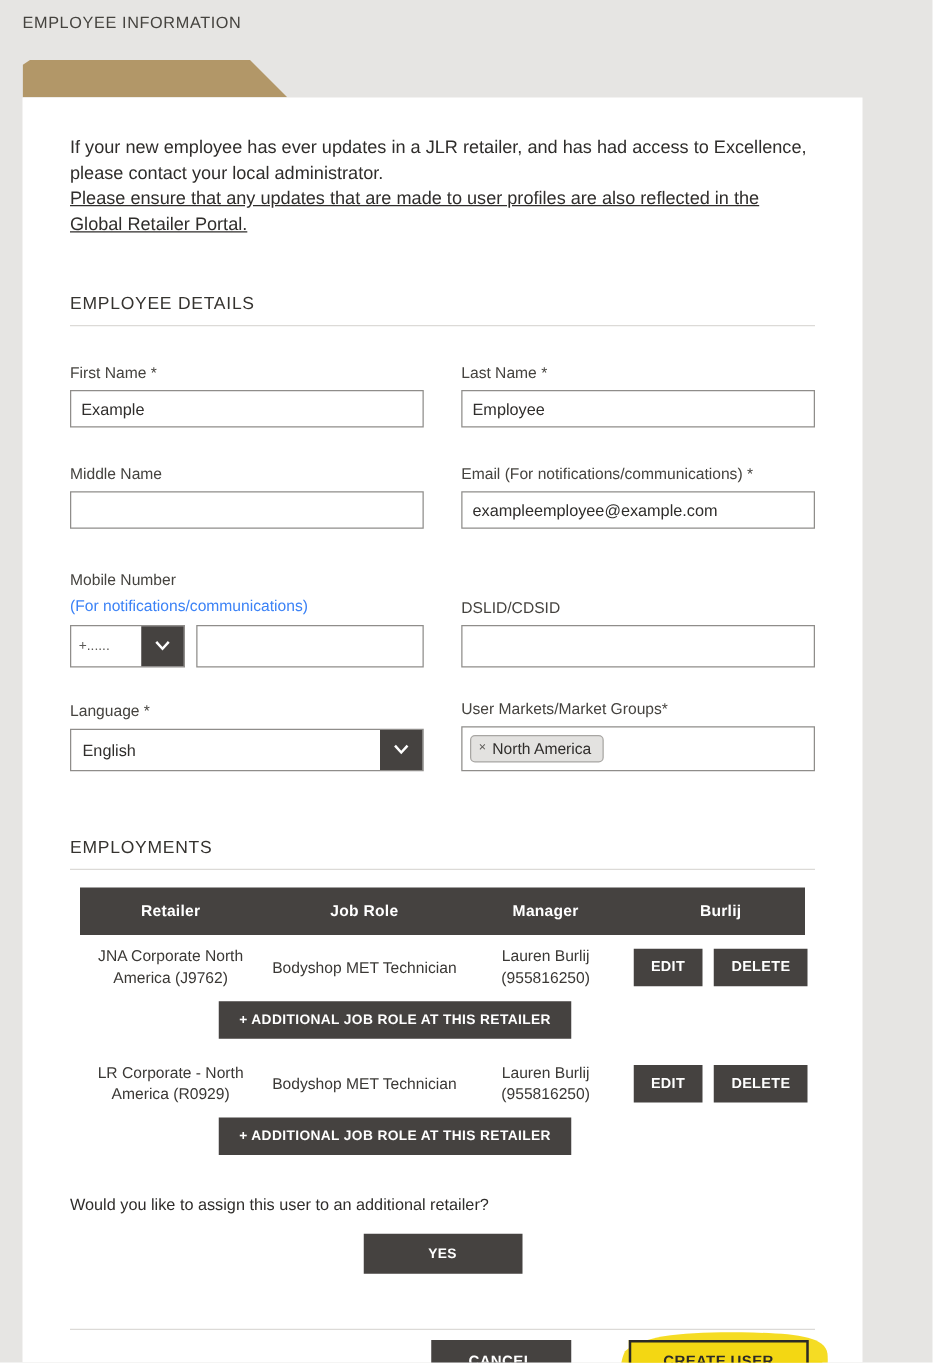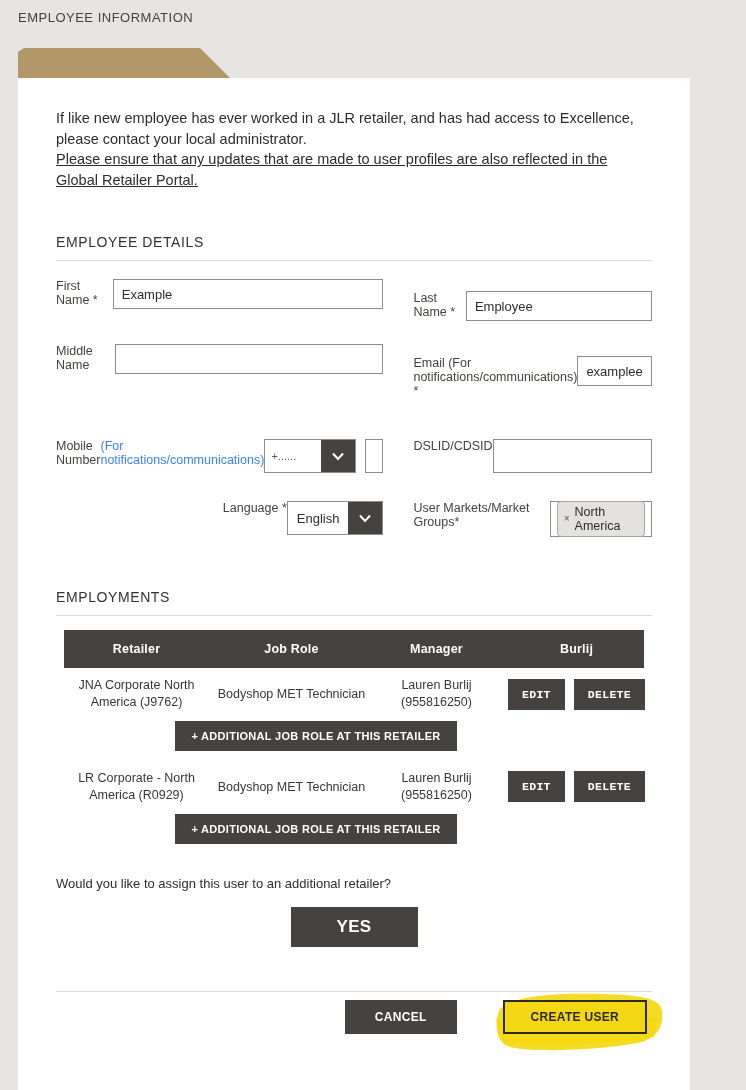--- a/index.html
+++ b/index.html
@@ -26,21 +26,21 @@
     background:#ffffff;
     box-sizing:border-box;
     padding:0 38px;
   }
   .intro { margin-top:30px; font-size:14.5px; line-height:1.42; max-width:600px; color:#2f2d2b; }
   .intro-link { text-decoration:underline; color:#2f2d2b; }
   .section-heading { margin-top:44px; font-size:14px; letter-spacing:.6px; color:#35332f; font-weight:500; }
   .divider { border:none; border-top:1px solid #dcdad7; margin:10px 0 0 0; }
 
   .grid { display:grid; grid-template-columns:1fr 1fr; column-gap:30px; }
-  .field { display:flex; flex-direction:row; justify-content:flex-end; }
+  .field { display:flex; flex-direction:column; justify-content:flex-end; }
   .mt-18 { margin-top:18px; }
   .mt-30 { margin-top:30px; }
   .label { font-size:12.5px; color:#45433f; margin-bottom:7px; }
   .sublabel { font-size:12.5px; color:#3b82f6; margin-bottom:8px; }
   input.text {
     height:30px; border:1px solid #8f8d8a; background:#fff;
     font-size:13px; padding:0 8px; color:#2f2d2b;
     box-sizing:border-box; width:100%; font-family:inherit; outline:none;
   }
   .mobile-controls { display:flex; gap:9px; align-items:stretch; }
@@ -73,32 +73,32 @@
   .table { margin:14px 8px 0 8px; }
   .thead, .trow {
     display:grid; grid-template-columns:145px 165px 125px 155px;
     align-items:center; text-align:center;
   }
   .thead {
     background:#454240; color:#ffffff; height:38px;
     font-size:12.5px; font-weight:600; letter-spacing:.2px;
   }
   .trow { font-size:12.5px; color:#3a3835; padding:9px 0 6px 0; line-height:1.35; }
-  .cell-actions { display:flex; gap:9px; justify-content:center;font-family:Liberation Mono, monospace; }
+  .cell-actions { display:flex; gap:9px; justify-content:center; }
   .btn-dark {
     background:#454240; color:#ffffff; border:none;
     font-weight:bold; font-size:11.5px; letter-spacing:.3px;
     padding:9px 14px; font-family:inherit; cursor:pointer;
   }
   .add-role-wrap { display:flex; justify-content:center; margin:4px 76px 10px 0; }
   .add-role-btn { padding:9px 16px; font-size:11px; }
 
   .question { margin-top:32px; font-size:13px; color:#2f2d2b; }
   .yes-wrap { display:flex; justify-content:center; margin-top:16px; }
-  .yes-btn { width:127px; padding:10px 0; font-size:17px; }
+  .yes-btn { width:127px; padding:10px 0; font-size:11px; }
 
   .footer-divider { margin-top:44px; }
   .footer {
     display:flex; justify-content:flex-end; align-items:flex-start;
     gap:46px; margin-top:8px; padding-right:5px; position:relative;
   }
   .cancel-btn { padding:10px 30px; font-size:12px; }
   .create-wrap { position:relative; }
   .highlight-svg {
     position:absolute; top:-11px; left:-13px; width:176px; height:64px;
@@ -114,21 +114,21 @@
 </head>
 <body>
 
 <div class="page-title">EMPLOYEE INFORMATION</div>
 
 <div class="tab"></div>
 
 <div class="card">
 
   <div class="intro">
-    <span>If like new employee has ever worked in a JLR retailer, and has had access to Excellence, please contact your local administrator.</span><br>
+    <span>If your new employee has ever updates in a JLR retailer, and has had access to Excellence, please contact your local administrator.</span><br>
     <span class="intro-link">Please ensure that any updates that are made to user profiles are also reflected in the Global Retailer Portal.</span>
   </div>
 
   <div class="section-heading">EMPLOYEE DETAILS</div>
   <hr class="divider">
 
   <div class="grid">
     <div class="field mt-18">
       <div class="label">First Name *</div>
       <input class="text" type="text" value="Example" style="">

